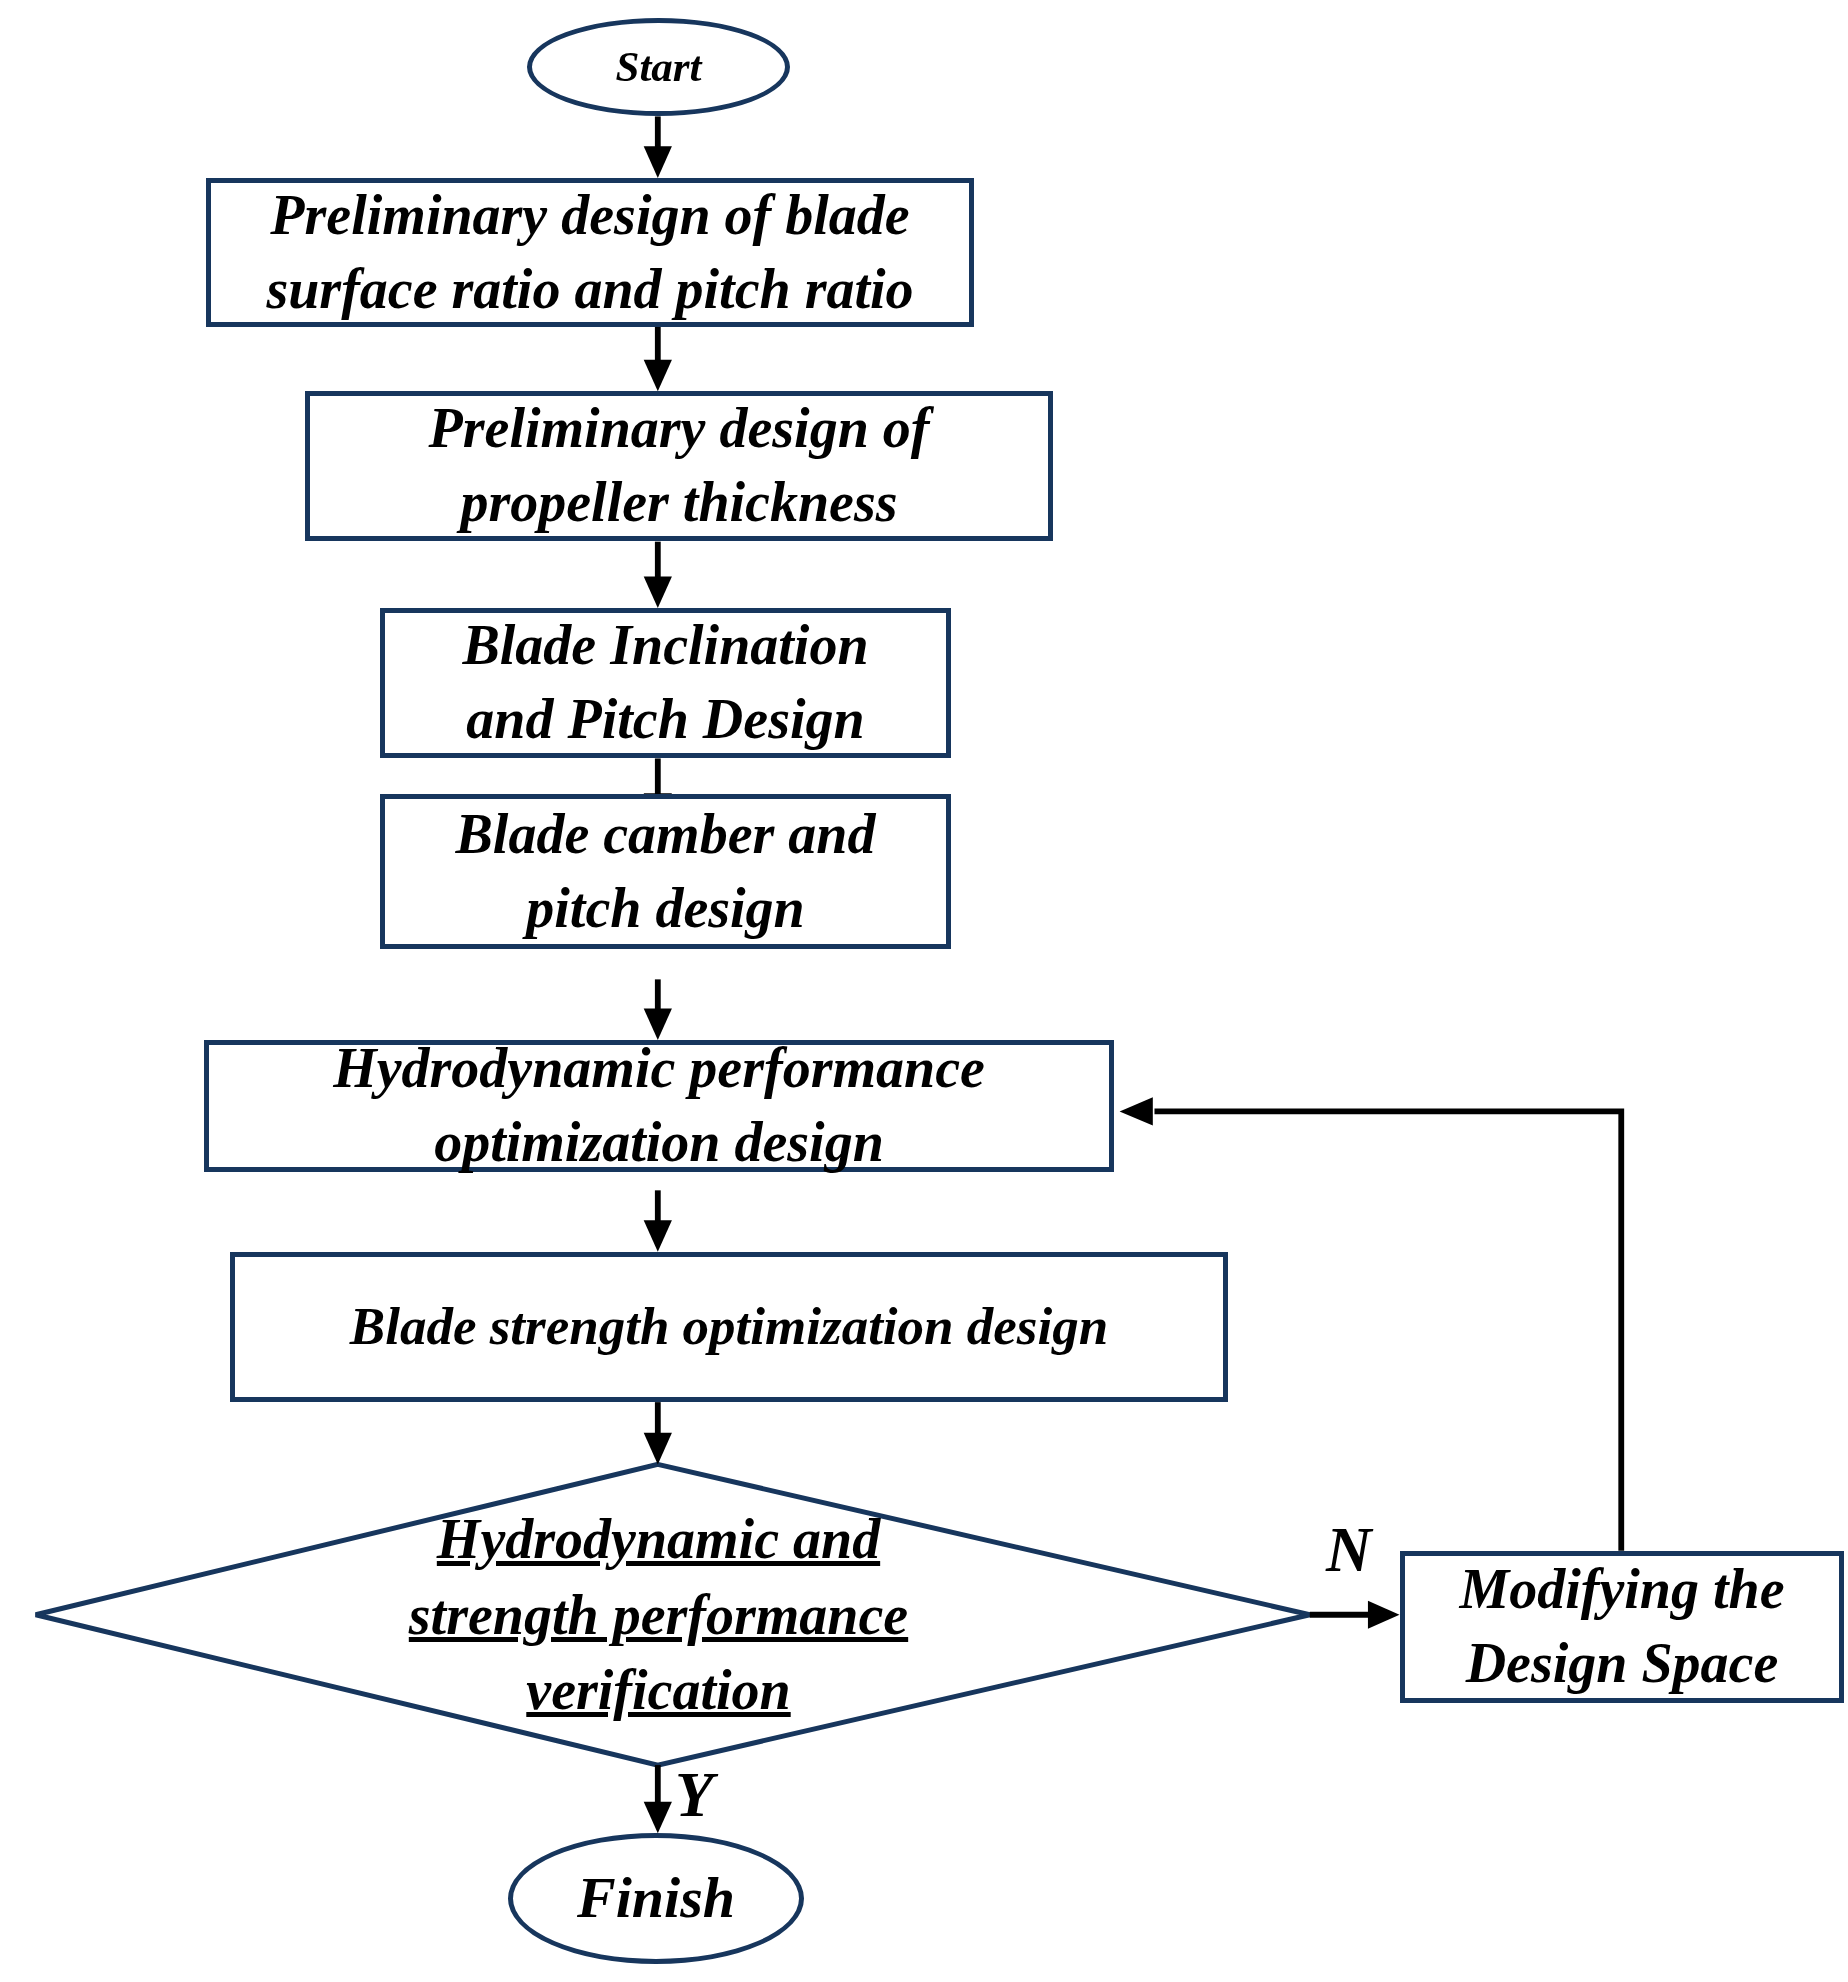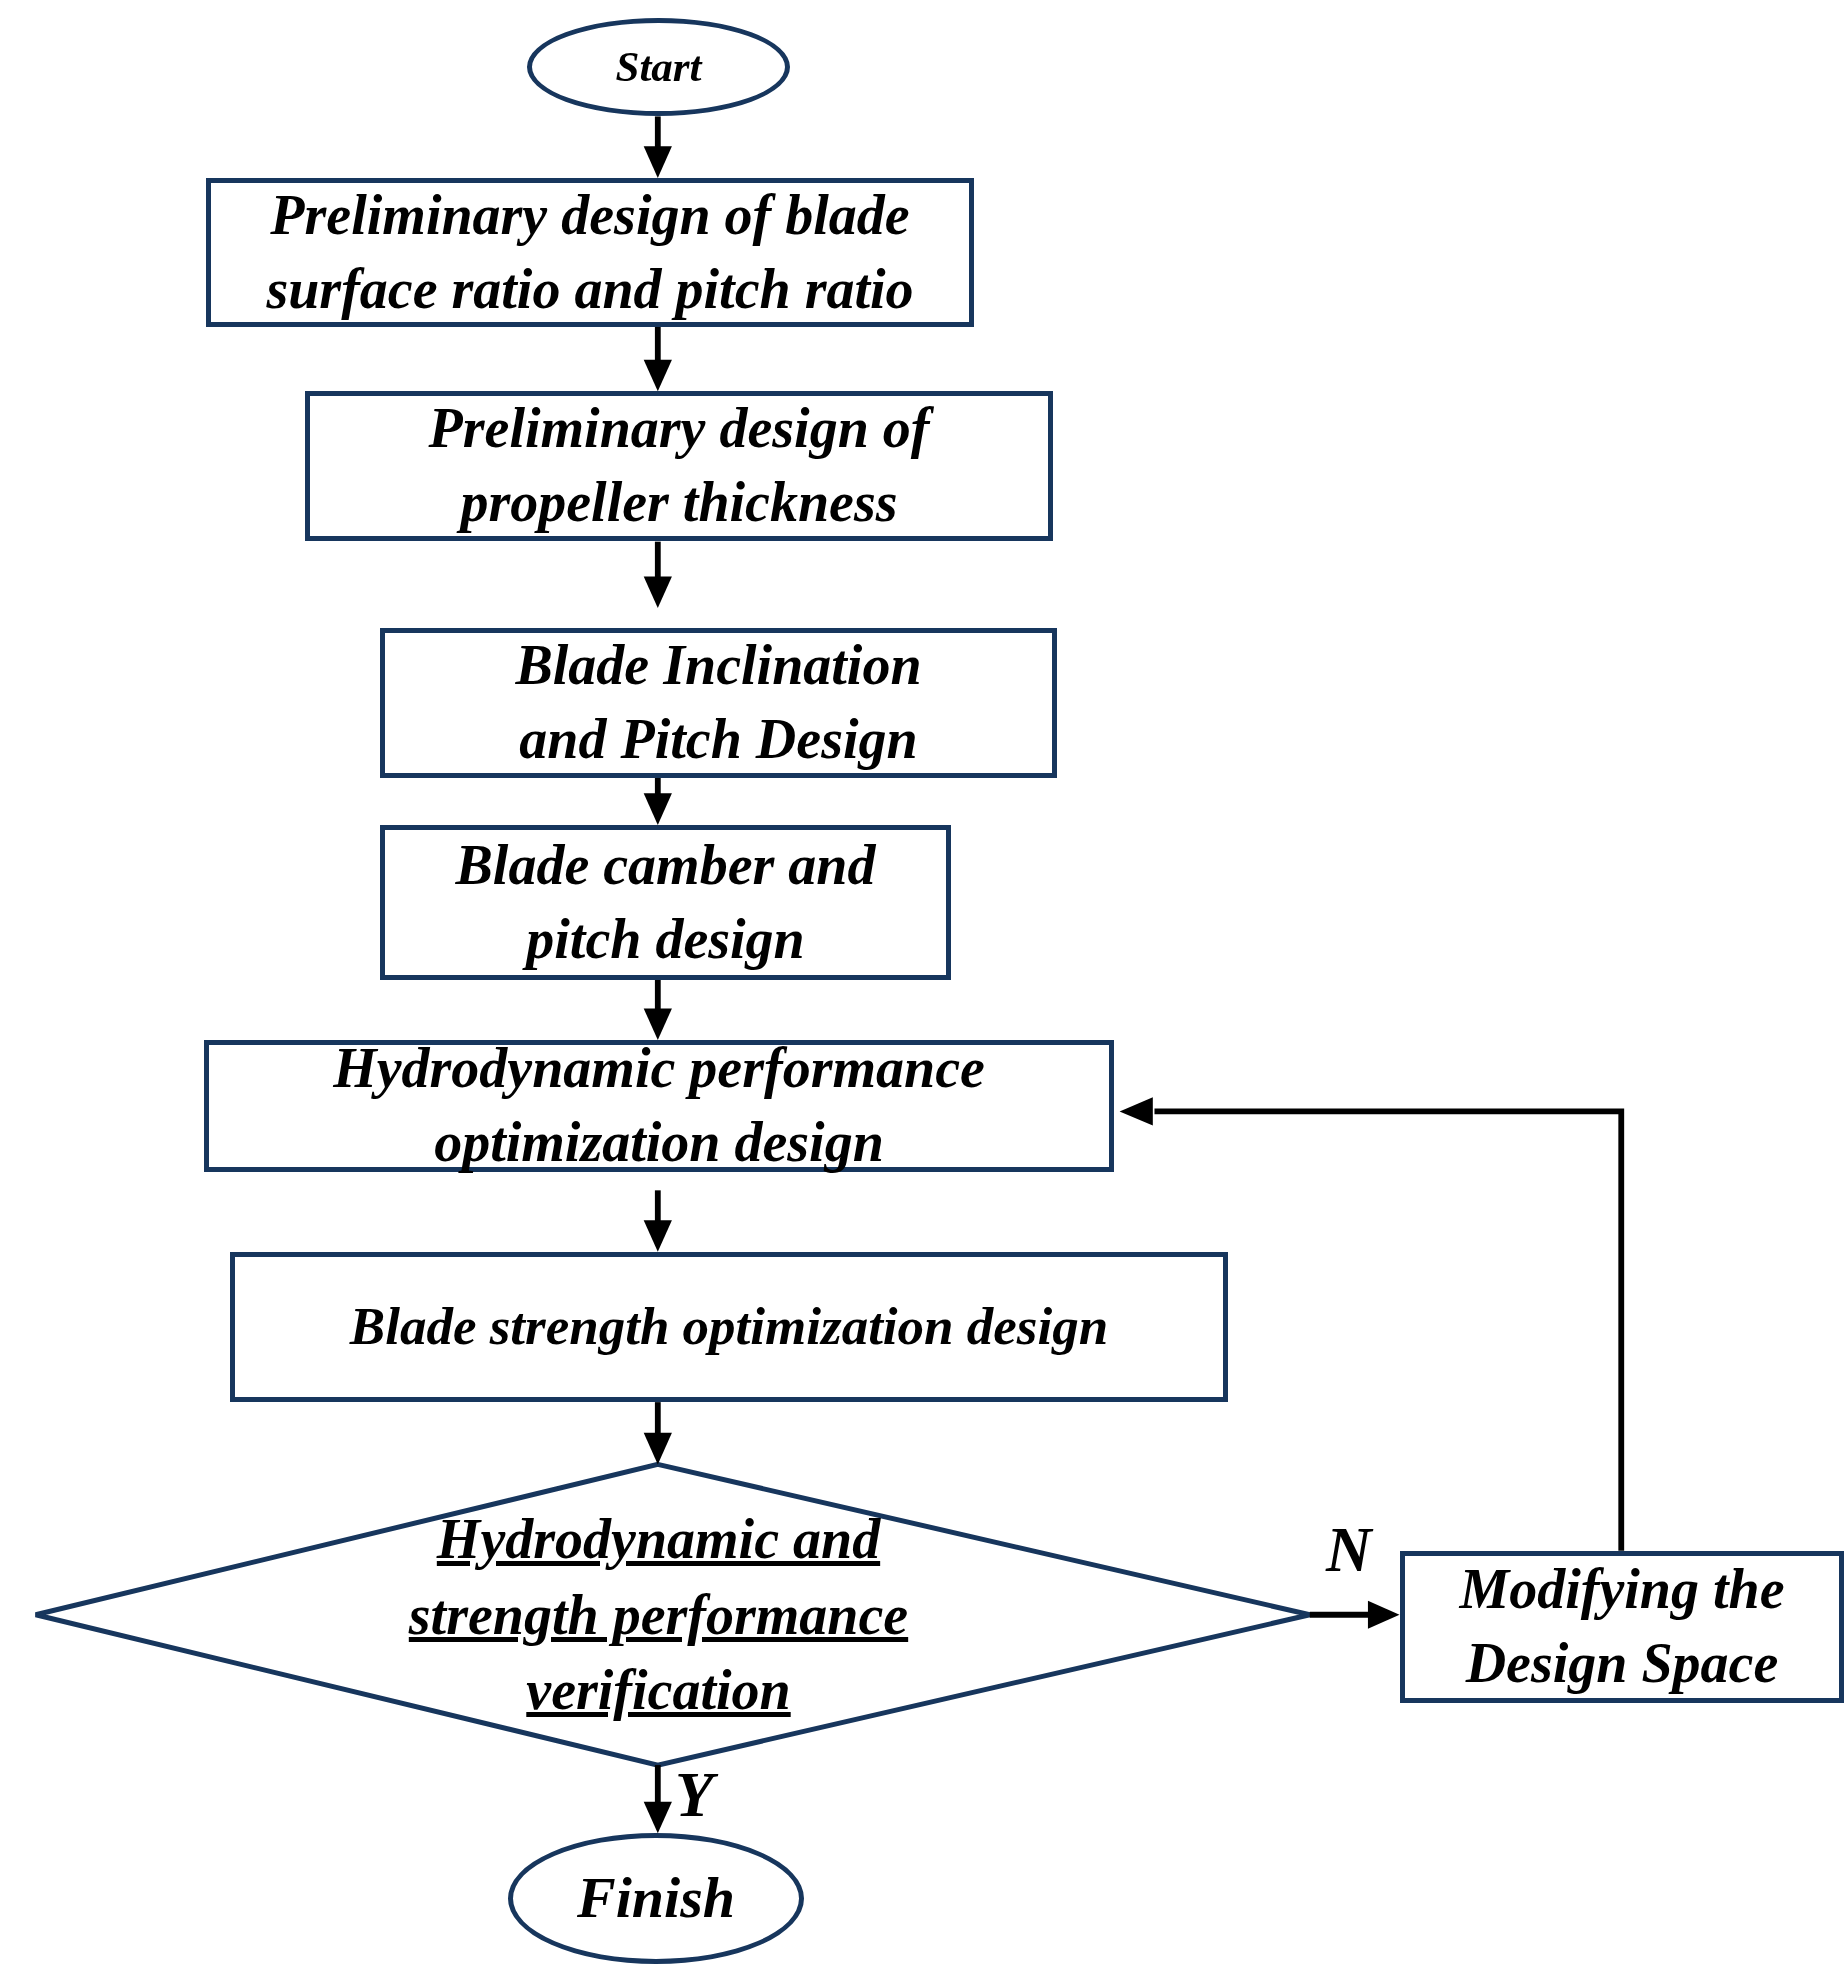--- a/index.html
+++ b/index.html
@@ -50,22 +50,22 @@
   .edge-label{
     position:absolute;
     font-weight:bold;font-style:italic;
     font-size:63px;line-height:1;
     color:var(--ink);
   }
   
   #start  {left:527px;  top:18.3px;   width:263px;  height:98px; font-size:43px;}
   #box1   {left:206px;  top:178px;  width:768px; height:149px;}
   #box2   {left:305px;  top:391px;  width:748px;  height:150px;}
-  #box3   {left:380px;  top:628px;  width:677px;  height:150px;}
-  #box4   {left:380px;  top:825px;  width:571px;  height:155px;}
+  #box3   {left:380px;  top:608px;  width:571px;  height:150px;}
+  #box4   {left:380px;  top:794px;  width:571px;  height:155px;}
   #box5   {left:204px;  top:1040px; width:910px; height:132px;}
   #box6   {left:230px;  top:1252px; width:998px; height:150px; font-size:53px;}
   #modify {left:1400px; top:1551px; width:444px;  height:152px;}
   #finish {left:508px;  top:1833px; width:296px;  height:131px; font-size:58px;text-align:right;}
   #diamond-text{left:243px; top:1495px; width:831px; height:241px;}
   #label-y{left:675px;  top:1764px;}
   #label-n{left:1326px; top:1519px;}
 </style>
 </head>
 <body>

